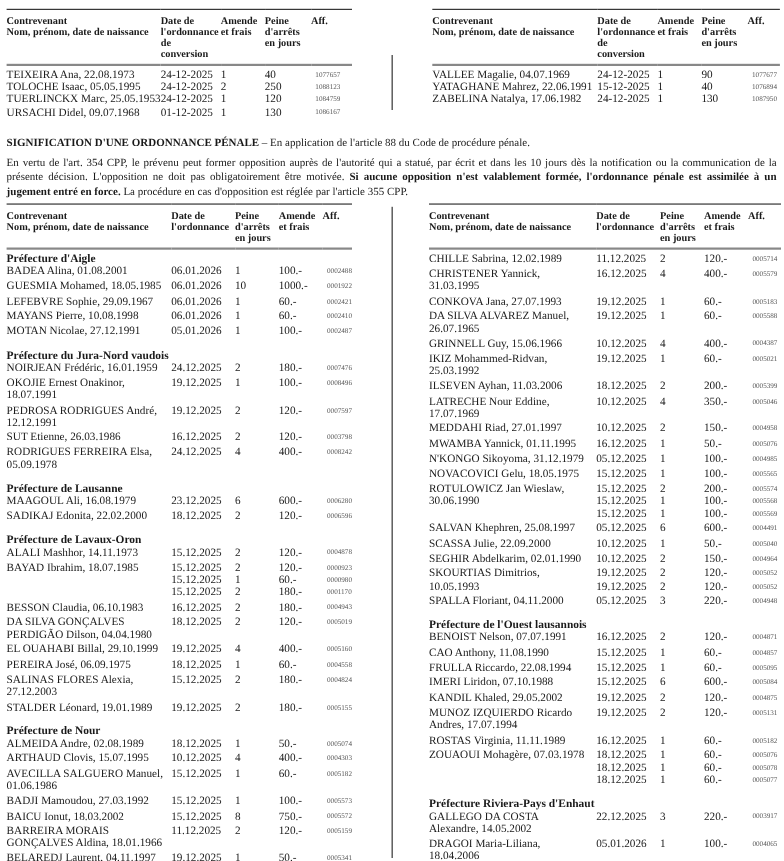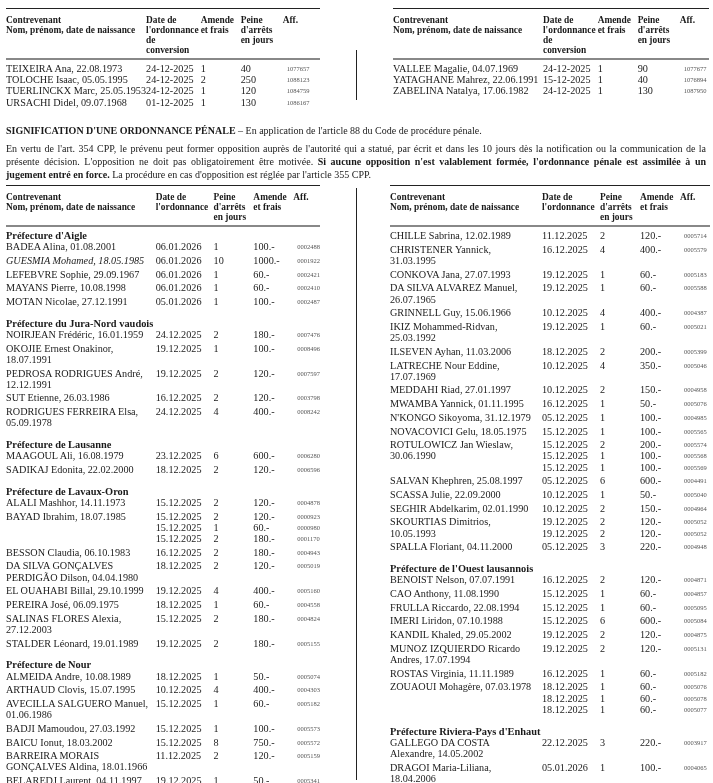--- a/index.html
+++ b/index.html
@@ -129,21 +129,21 @@
         <td colspan="5">Préfecture d'Aigle</td>
       </tr>
       <tr class="r">
         <td class="wrap" rowspan="1" style="padding-right: 6px;">BADEA Alina, 01.08.2001</td>
         <td>06.01.2026</td>
         <td>1</td>
         <td>100.-</td>
         <td class="aff">0002488</td>
       </tr>
       <tr class="r">
-        <td class="wrap" rowspan="1" style="padding-right: 6px; font-style: italic;">GUESMIA Mohamed, 18.05.1985</td>
+        <td class="wrap" rowspan="1" style="padding-right: 6px;">GUESMIA Mohamed, 18.05.1985</td>
         <td>06.01.2026</td>
         <td>10</td>
         <td>1000.-</td>
         <td class="aff">0001922</td>
       </tr>
       <tr class="r">
         <td class="wrap" rowspan="1" style="padding-right: 6px;">LEFEBVRE Sophie, 29.09.1967</td>
         <td>06.01.2026</td>
         <td>1</td>
         <td>60.-</td>
@@ -286,21 +286,21 @@
         <td class="wrap" rowspan="1" style="padding-right: 6px;">STALDER Léonard, 19.01.1989</td>
         <td>19.12.2025</td>
         <td>2</td>
         <td>180.-</td>
         <td class="aff">0005155</td>
       </tr>
       <tr class="pref">
         <td colspan="5">Préfecture de Nour</td>
       </tr>
       <tr class="r">
-        <td class="wrap" rowspan="1" style="padding-right: 6px;">ALMEIDA Andre, 10.08.1989</td>
+        <td class="wrap" rowspan="1" style="padding-right: 6px;">ALMEIDA Andre, 02.08.1989</td>
         <td>18.12.2025</td>
         <td>1</td>
         <td>50.-</td>
         <td class="aff">0005074</td>
       </tr>
       <tr class="r">
         <td class="wrap" rowspan="1" style="padding-right: 6px;">ARTHAUD Clovis, 15.07.1995</td>
         <td>10.12.2025</td>
         <td>4</td>
         <td>400.-</td>

